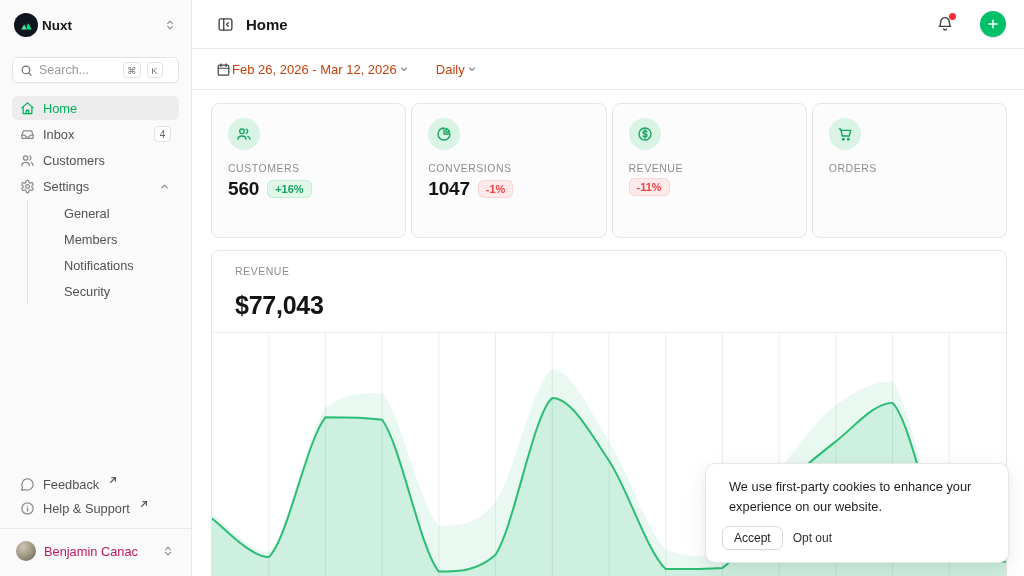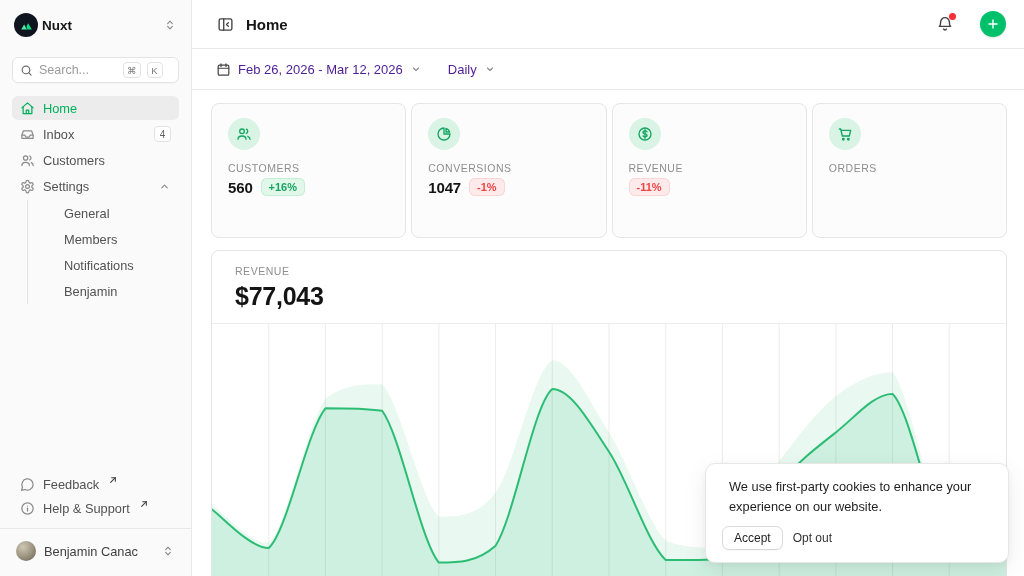--- a/index.html
+++ b/index.html
@@ -27,53 +27,53 @@
   .nav-item.active .icn { color:#00b15c; }
   .count-badge { min-width:17px; height:16px; border:1px solid #e2e2e2; background:#fff; border-radius:4px; font-size:10px; color:#636363; display:flex; align-items:center; justify-content:center; padding:0 3px; }
   .subnav { margin-left:15px; border-left:1px solid #e4e4e4; padding-left:28px; display:flex; flex-direction:column; }
   .subnav .sub-item { height:26px; display:flex; align-items:center; font-size:12.8px; color:#525252; padding:0 8px; border-radius:6px; cursor:pointer; }
 
   .sb-footer { margin-top:auto; display:flex; flex-direction:column; }
   .ext-arrow { color:#404040; margin-left:2px; transform:translateY(-4px); }
   .sb-divider { height:1px; background:#e8e8e8; margin:8px -12px 0 -12px; }
   .user-row { display:flex; align-items:center; gap:8px; height:40px; margin-bottom:5px; padding:0 4px; cursor:pointer; margin-top:2px; }
   .avatar { width:20px; height:20px; border-radius:50%; flex:none; background:radial-gradient(circle at 35% 30%, #cfc7b4, #98917c 55%, #5f5c4c); }
-  .user-name { font-size:12.8px; font-weight:500; color:#404040; flex:1; }
+  .user-name { font-size:12.8px; font-weight:500; color:#be185d; flex:1; }
 
   
   .main { flex:1; display:flex; flex-direction:column; min-width:0; }
   .hdr { height:49px; border-bottom:1px solid #e9e9e9; display:flex; align-items:center; padding:0 18px 0 25px; gap:12px; background:#fff; }
   .hdr .title { font-size:15px; font-weight:600; color:#171717; flex:1; }
   .icon-btn { background:none; border:none; cursor:pointer; display:flex; align-items:center; justify-content:center; color:#424242; padding:0; position:relative; }
   .bell-wrap { margin-right:14px; }
   .red-dot { position:absolute; top:-2px; right:-2px; width:7px; height:7px; border-radius:50%; background:#fb2c36; }
   .plus-btn { width:26px; height:26px; border-radius:50%; background:#00c16a; border:none; color:#fff; display:flex; align-items:center; justify-content:center; cursor:pointer; box-shadow:0 1px 2px rgba(0,0,0,0.12); }
 
   .toolbar { height:41px; border-bottom:1px solid #e9e9e9; display:flex; align-items:center; padding:0 24px; gap:26px; background:#fff; }
-  .tool-btn { display:flex; gap:7px; background:none; border:none; cursor:pointer; font-size:13px; font-weight:500; color:#4c1d95; font-family:inherit; padding:0; }
+  .tool-btn { display:flex; gap:1px; background:none; border:none; cursor:pointer; font-size:13px; font-weight:500; color:#c2410c; font-family:inherit; padding:0; }
   .tool-btn .chev { color:#8b8b8b; }
 
   .content { flex:1; padding:13px 17px 0 19px; background:#fff; overflow:hidden; }
 
   
   .stats-grid { display:grid; grid-template-columns:repeat(4,1fr); gap:5px; height:135px; }
   .stat-card { background:#fcfcfc; border:1px solid #e6e6e6; border-radius:8px; padding:14px 16px; cursor:pointer; }
   .stat-icon { width:32px; height:32px; border-radius:50%; background:#d9f3e5; color:#13a561; display:flex; align-items:center; justify-content:center; }
   .stat-label { margin-top:12px; font-size:10.5px; letter-spacing:0.05em; color:#8d8d8d; font-weight:500; }
   .stat-value-row { margin-top:4px; display:flex; align-items:center; gap:8px; }
-  .stat-value { font-size:15px; font-weight:700; color:#141414; letter-spacing:-0.01em; }
+  .stat-value { font-size:19px; font-weight:700; color:#141414; letter-spacing:-0.01em; }
   .delta { font-size:11px; font-weight:600; padding:3px 8px; border-radius:6px; }
   .delta.up { background:#e0f7ea; color:#17a45f; box-shadow:inset 0 0 0 1px #c4eed6; }
   .delta.down { background:#feeaea; color:#ee4444; box-shadow:inset 0 0 0 1px #fbd4d4; }
 
   
   .chart-card { margin-top:12px; border:1px solid #e5e5e5; border-radius:8px; background:#fff; height:420px; overflow:hidden; }
   .chart-head { padding:14px 23px 12px 23px; }
   .chart-label { font-size:10.5px; letter-spacing:0.05em; color:#8d8d8d; font-weight:500; }
-  .chart-value { margin-top:5px; font-size:25px; font-weight:700; color:#141414; letter-spacing:-0.01em; }
+  .chart-value { margin-top:14px; font-size:25px; font-weight:700; color:#141414; letter-spacing:-0.01em; }
   .plot { border-top:1px solid #ededed; height:254px; }
   .plot svg { width:100%; height:100%; display:block; }
 
   
   .cookie { position:absolute; right:15px; bottom:13px; width:304px; background:#fff; border:1px solid #e7e7e7; border-radius:10px; padding:13px 16px 12px 16px; box-shadow:0 8px 24px rgba(0,0,0,0.08), 0 2px 6px rgba(0,0,0,0.04); z-index:20; }
   .cookie-msg { font-size:12.8px; line-height:1.58; color:#1f1f1f;margin-left:7px; }
   .cookie-actions { margin-top:9px; display:flex; align-items:center; gap:8px; }
   .btn-accept { font-family:inherit; font-size:12px; font-weight:500; color:#1f1f1f; background:#fff; border:1px solid #d9d9d9; border-radius:7px; padding:4px 11px; cursor:pointer; box-shadow:0 1px 1px rgba(0,0,0,0.03); }
   .btn-optout { font-family:inherit; font-size:12px; font-weight:500; color:#333; background:none; border:none; padding:4px 2px; cursor:pointer; }
 </style>
@@ -159,21 +159,21 @@
           <svg width="13" height="13" viewBox="0 0 24 24" fill="none" stroke="currentColor" stroke-width="2.2" stroke-linecap="round" stroke-linejoin="round">
               <path d="m7 14.5 5-5 5 5"></path>
             </svg>
         </span>
       </div>
 
       <div class="subnav">
         <div class="sub-item">General</div>
         <div class="sub-item">Members</div>
         <div class="sub-item">Notifications</div>
-        <div class="sub-item">Benjamin</div>
+        <div class="sub-item">Security</div>
       </div>
     </nav>
 
     <div class="sb-footer">
       <div class="nav-item">
         <span class="icn">
           <svg width="15" height="15" viewBox="0 0 24 24" fill="none" stroke="currentColor" stroke-width="2" stroke-linecap="round" stroke-linejoin="round">
               <path d="M7.9 20A9 9 0 1 0 4 16.1L2.5 21.5z"></path>
             </svg>
         </span>

